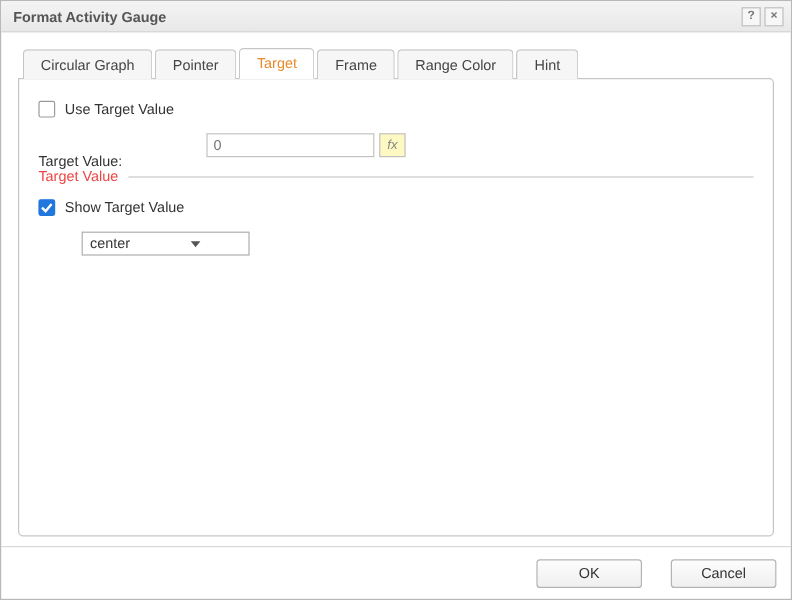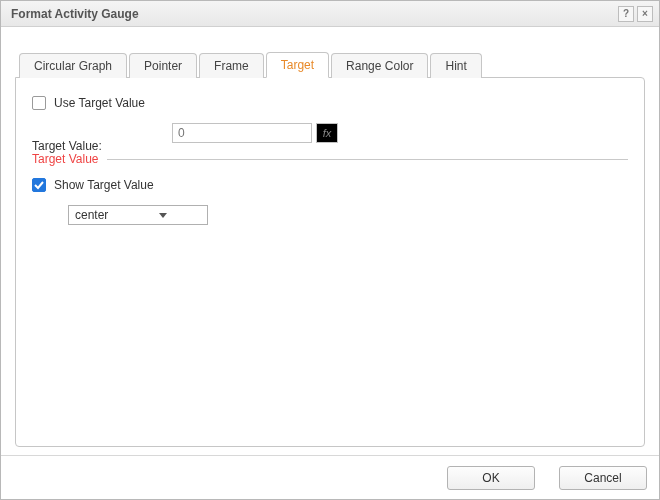--- a/index.html
+++ b/index.html
@@ -35,21 +35,21 @@
     margin-left: 3px;
     border: 1px solid #bdbdbd;
     background: #f7f7f7;
     display: flex; align-items: center; justify-content: center;
     font-size: 10px; color: #777;
     cursor: pointer;
     line-height: 1;
   }
   .body {
     flex: 1;
-    padding: 24px 14px 8px 14px;
+    padding: 12px 14px 8px 14px;
     display: flex;
     flex-direction: column;
   }
   .tabs {
     display: flex;
     align-items: flex-end;
     position: relative;
     z-index: 2;
     padding-left: 4px;
   }
@@ -116,21 +116,21 @@
     padding: 1px 5px;
     font-size: 12px;
     color: #8a8a8a;
     background: #fff;
   }
   .text-input:disabled { background: #f4f4f4; color: #aaa; }
   .fx-btn {
     width: 22px; height: 20px;
     margin-left: 4px;
     border: 1px solid #c2c2c2;
-    background: #000000;
+    background: #fef9c3;
     color: #888;
     font-style: italic;
     font-size: 11px;
     display: inline-flex;
     align-items: center; justify-content: center;
     cursor: pointer;
   }
   .section-header {
     display: flex;
     align-items: center;
@@ -203,22 +203,22 @@
     <span class="title-text">Format Activity Gauge</span>
     <div class="tb-btn">?</div>
     <div class="tb-btn">×</div>
   </div>
 
   <div class="body">
 
     <div class="tabs">
       <div class="tab">Circular Graph</div>
       <div class="tab">Pointer</div>
+      <div class="tab active">Target</div>
       <div class="tab">Frame</div>
-      <div class="tab active">Target</div>
       <div class="tab">Range Color</div>
       <div class="tab">Hint</div>
     </div>
 
     <div class="tabpanel">
 
       <div class="row">
         <span class="checkbox">
           
         </span>

